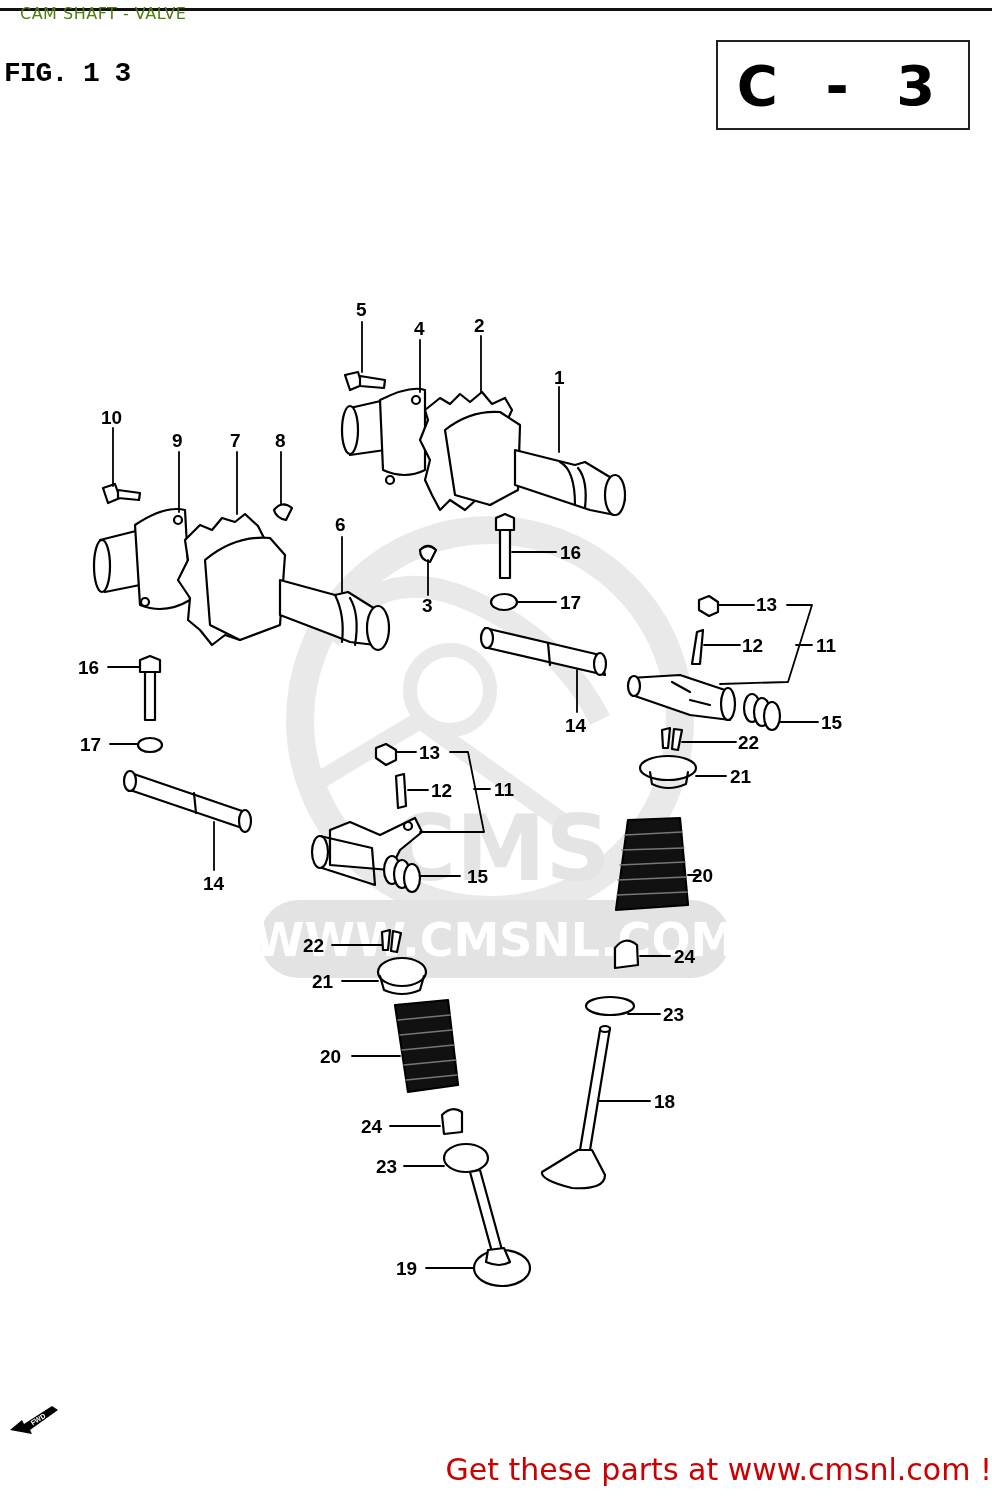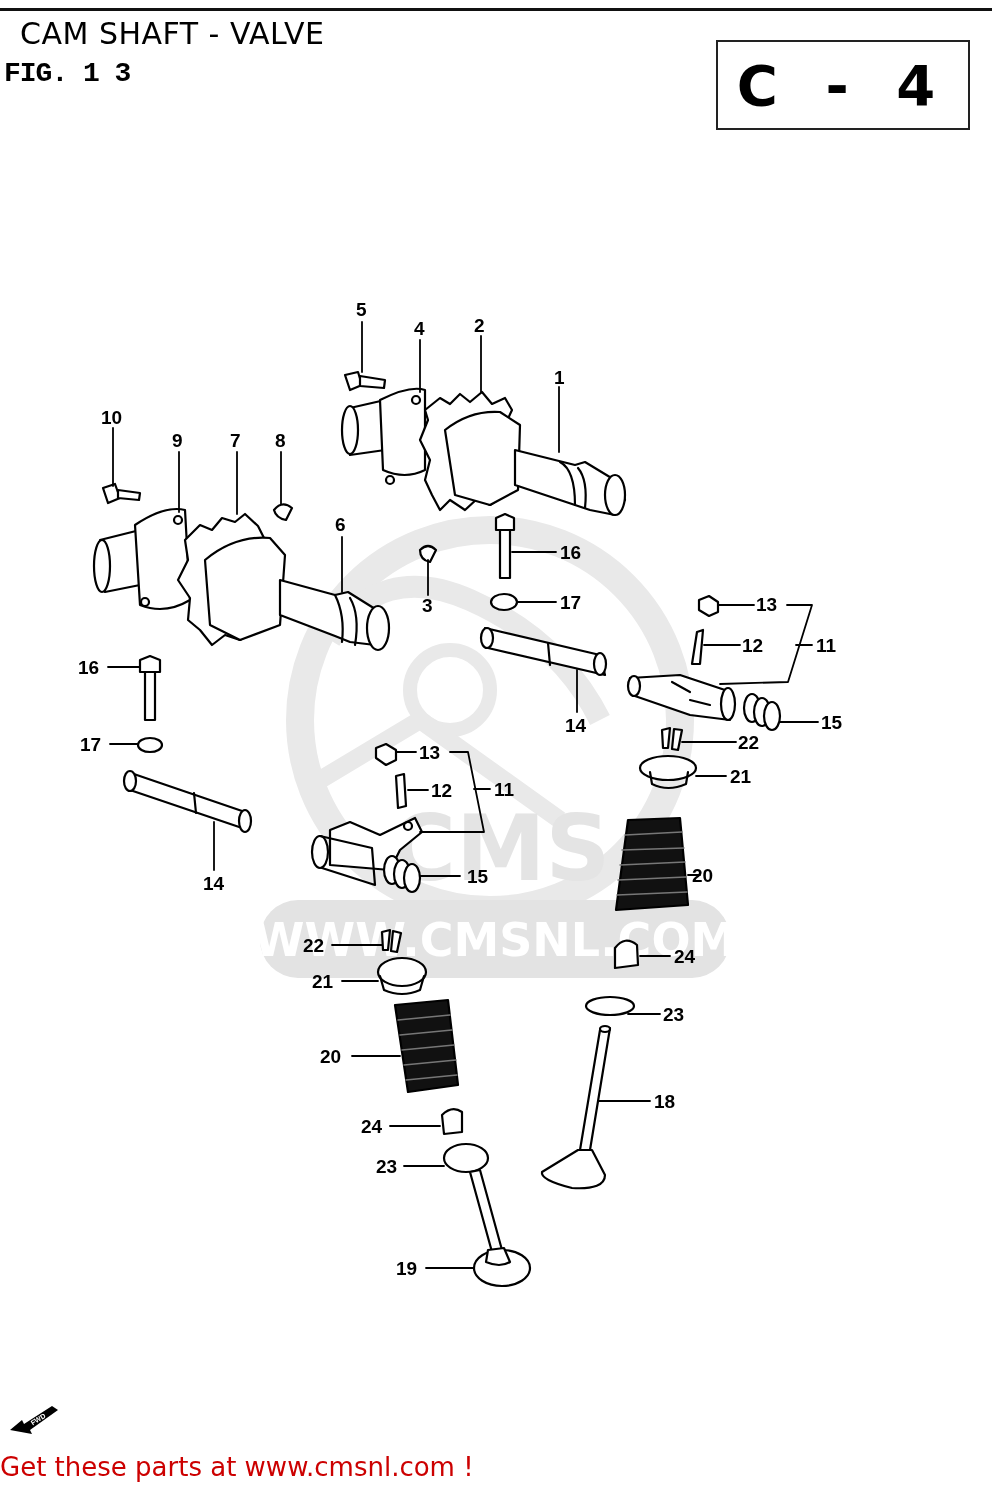--- a/index.html
+++ b/index.html
@@ -1,36 +1,36 @@
 <!DOCTYPE html>
 <html><head>
 <meta charset="utf-8">
 <style>
   html, body { margin: 0; padding: 0; background: #ffffff; }
   body { width: 992px; height: 1500px; position: relative; overflow: hidden; font-family: "Liberation Sans", sans-serif; }
   .top-rule { position: absolute; left: 0; top: 8px; width: 992px; height: 3px; background: #111; }
-  .page-title { position: absolute; left: 20px; top: 16px; font-size: 30px; color: #000000; letter-spacing: 0.5px; font-family: "DejaVu Sans", sans-serif; }
+  .page-title { position: absolute; left: 20px; top: 4px; font-size: 16px; color: #4d7c0f; letter-spacing: 0.5px; font-family: "DejaVu Sans", sans-serif; }
   .fig-label { position: absolute; left: 4px; top: 58px; font-size: 28px; font-weight: bold; color: #000; font-family: Liberation Mono, monospace; letter-spacing: -1px; }
   .section-box { position: absolute; left: 716px; top: 40px; width: 254px; height: 90px; border: 2px solid #222; box-sizing: border-box; display: flex; align-items: center; justify-content: center; }
   .section-code { font-size: 56px; font-weight: bold; font-family: "DejaVu Sans", sans-serif; letter-spacing: 14px; color: #000; }
   .diagram { position: absolute; left: 0; top: 0; width: 992px; height: 1500px; }
   .callout { font-family: "Liberation Sans", sans-serif; font-size: 19px; font-weight: bold; fill: #000; }
   .wm-text { font-family: "DejaVu Sans", sans-serif; font-weight: bold; font-size: 52px; fill: #e6e6e6; }
   .wm-url { font-family: "DejaVu Sans", sans-serif; font-weight: bold; font-size: 46px; fill: #ffffff; }
-  .footer-link { position: absolute; left: 0; width: 992px; top: 1452px; text-align: left; font-size: 26px; color: #cc0000; font-family: "DejaVu Sans", sans-serif; text-decoration: none; }
+  .footer-link { position: absolute; left: 0; width: 992px; top: 1452px; text-align: right; font-size: 30px; color: #cc0000; font-family: "DejaVu Sans", sans-serif; text-decoration: none; }
   .fwd-icon { position: absolute; left: 8px; top: 1400px; }
 </style>
 </head>
 <body>
 
 <div class="top-rule"></div>
 <div class="page-title">CAM SHAFT - VALVE</div>
 <div class="fig-label">FIG. 1 3</div>
 <div class="section-box">
-  <span class="section-code">C - 4</span>
+  <span class="section-code">C - 3</span>
 </div>
 
 <svg class="diagram" viewBox="0 0 992 1500" xmlns="http://www.w3.org/2000/svg">
 
   <g opacity="1">
     <circle cx="490" cy="720" r="190" fill="none" stroke="#e9e9e9" stroke-width="28"></circle>
     <circle cx="450" cy="690" r="40" fill="none" stroke="#e9e9e9" stroke-width="14"></circle>
     <path d="M330 640 Q380 560 470 600 Q560 640 600 720" fill="none" stroke="#e9e9e9" stroke-width="22"></path>
     <path d="M320 780 L420 720 L560 820" fill="none" stroke="#e9e9e9" stroke-width="18"></path>
     <text class="wm-text" x="390" y="880" style="font-size:90px;fill:#e4e4e4">CMS</text>

